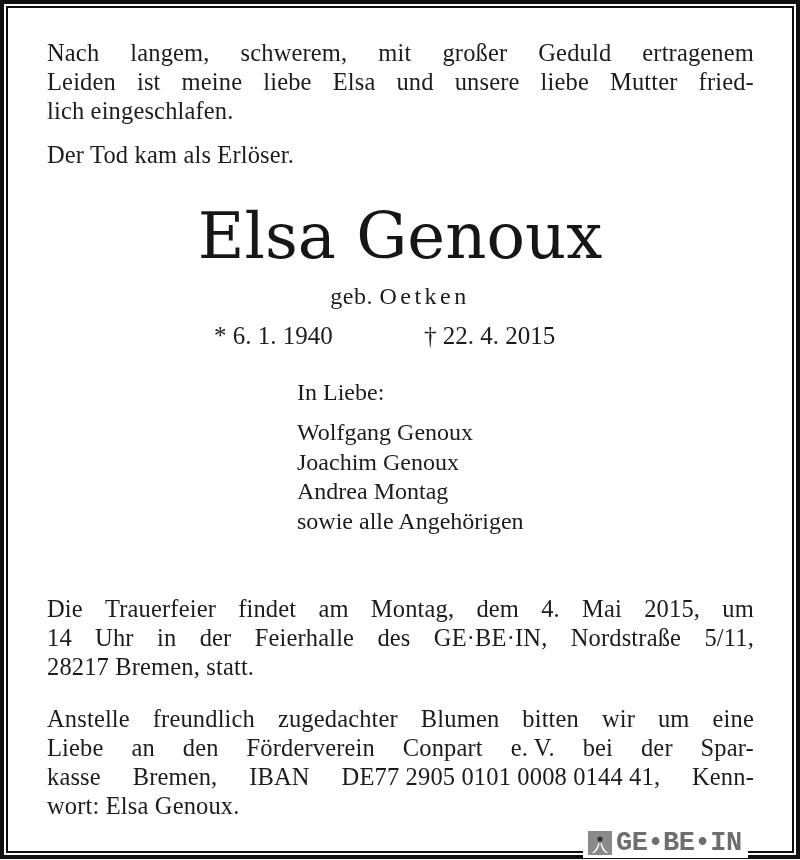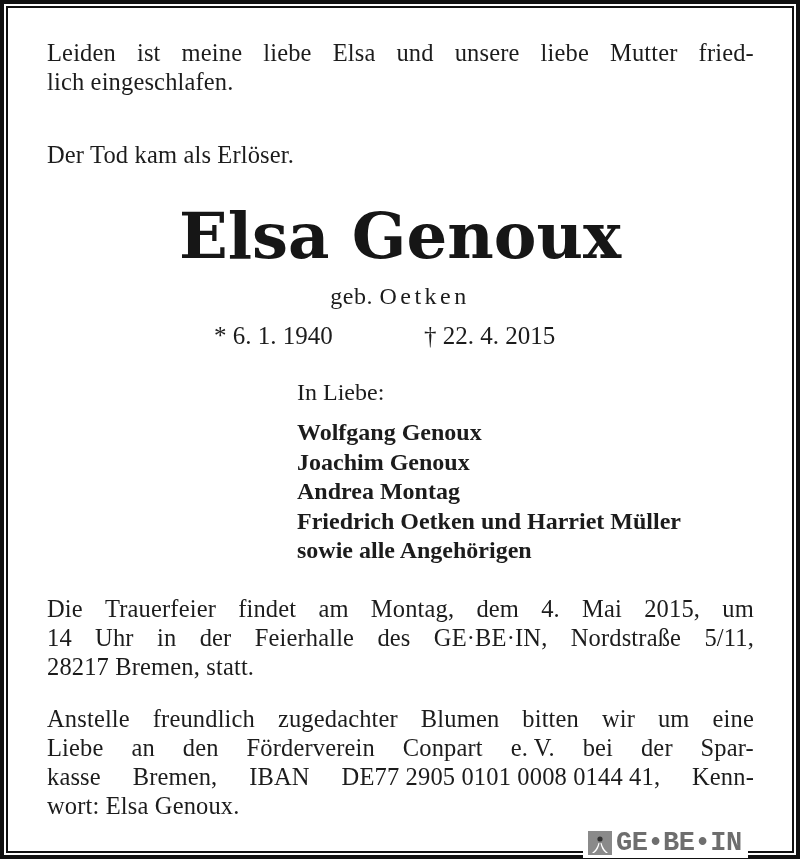--- a/index.html
+++ b/index.html
@@ -22,21 +22,21 @@
     font-size: 21px; line-height: 29px;
     text-align: justify; text-align-last: left;
     font-family: "Liberation Serif", "DejaVu Serif", serif;
     font-size: 24.5px;
     letter-spacing: 0.15px;
   }
   .line-j { display: flex; justify-content: space-between; }
   .name {
     left: 0; width: 800px; top: 196px; text-align: center;
     font-family: "DejaVu Serif", "Liberation Serif", serif;
-    font-weight: bold; font-size: 64px; line-height: 80px; letter-spacing: 0px;
+    font-weight: normal; font-size: 64px; line-height: 80px; letter-spacing: 0px;
     color: #161616;
   }
   .maiden {
     left: 0; width: 800px; top: 282px; text-align: center;
     font-family: "Liberation Serif", "DejaVu Serif", serif;
     font-size: 24px; line-height: 28px; letter-spacing: 0.5px;
   }
   .maiden .spaced { letter-spacing: 3.5px; }
   .dates-born, .dates-died {
     top: 322px; font-family: "Liberation Serif", "DejaVu Serif", serif;
@@ -45,21 +45,21 @@
   .dates-born { left: 214px; }
   .dates-died { left: 424px; }
   .inliebe {
     left: 297px; top: 378px;
     font-family: "Liberation Serif", "DejaVu Serif", serif;
     font-size: 24px; line-height: 28px;
   }
   .mourners {
     left: 297px; top: 418px;
     font-family: "Liberation Serif", "DejaVu Serif", serif;
-    font-weight: bold; font-size: 24px; line-height: 29.5px;
+    font-weight: normal; font-size: 24px; line-height: 29.5px;
   }
   .mourners div { white-space: nowrap; }
   .logo {
     position: absolute; left: 583px; top: 828px; height: 30px; padding: 0 6px 0 5px;
     background: #ffffff; display: flex; align-items: center;
   }
   .logo-mark {
     width: 24px; height: 24px; background: #8a8a8a; position: relative; margin-right: 4px;
   }
   .logo-text {
@@ -67,20 +67,29 @@
     font-size: 27px; line-height: 30px; color: #6e6e6e; letter-spacing: -0.5px;
   }
 </style>
 </head>
 <body>
 
 <div class="frame-outer"></div>
 <div class="frame-inner"></div>
 
 <div class="txt para" style="top:38px;">
+  <div class="line-j">
+      <span>Nach</span>
+      <span>langem,</span>
+      <span>schwerem,</span>
+      <span>mit</span>
+      <span>großer</span>
+      <span>Geduld</span>
+      <span>ertragenem</span>
+    </div>
   <div class="line-j">
       <span>Leiden</span>
       <span>ist</span>
       <span>meine</span>
       <span>liebe</span>
       <span>Elsa</span>
       <span>und</span>
       <span>unsere</span>
       <span>liebe</span>
       <span>Mutter</span>
@@ -105,21 +114,20 @@
 <div class="txt dates-died">
   <span>†</span>
   <span>22. 4. 2015</span>
 </div>
 
 <div class="txt inliebe">In Liebe:</div>
 <div class="txt mourners">
   <div>Wolfgang Genoux</div>
   <div>Joachim Genoux</div>
   <div>Andrea Montag</div>
-  <div>Friedrich Oetken und Harriet Müller</div>
   <div>sowie alle Angehörigen</div>
 </div>
 
 <div class="txt para" style="top:594px;">
   <div class="line-j">
       <span>Die</span>
       <span>Trauerfeier</span>
       <span>findet</span>
       <span>am</span>
       <span>Montag,</span>

